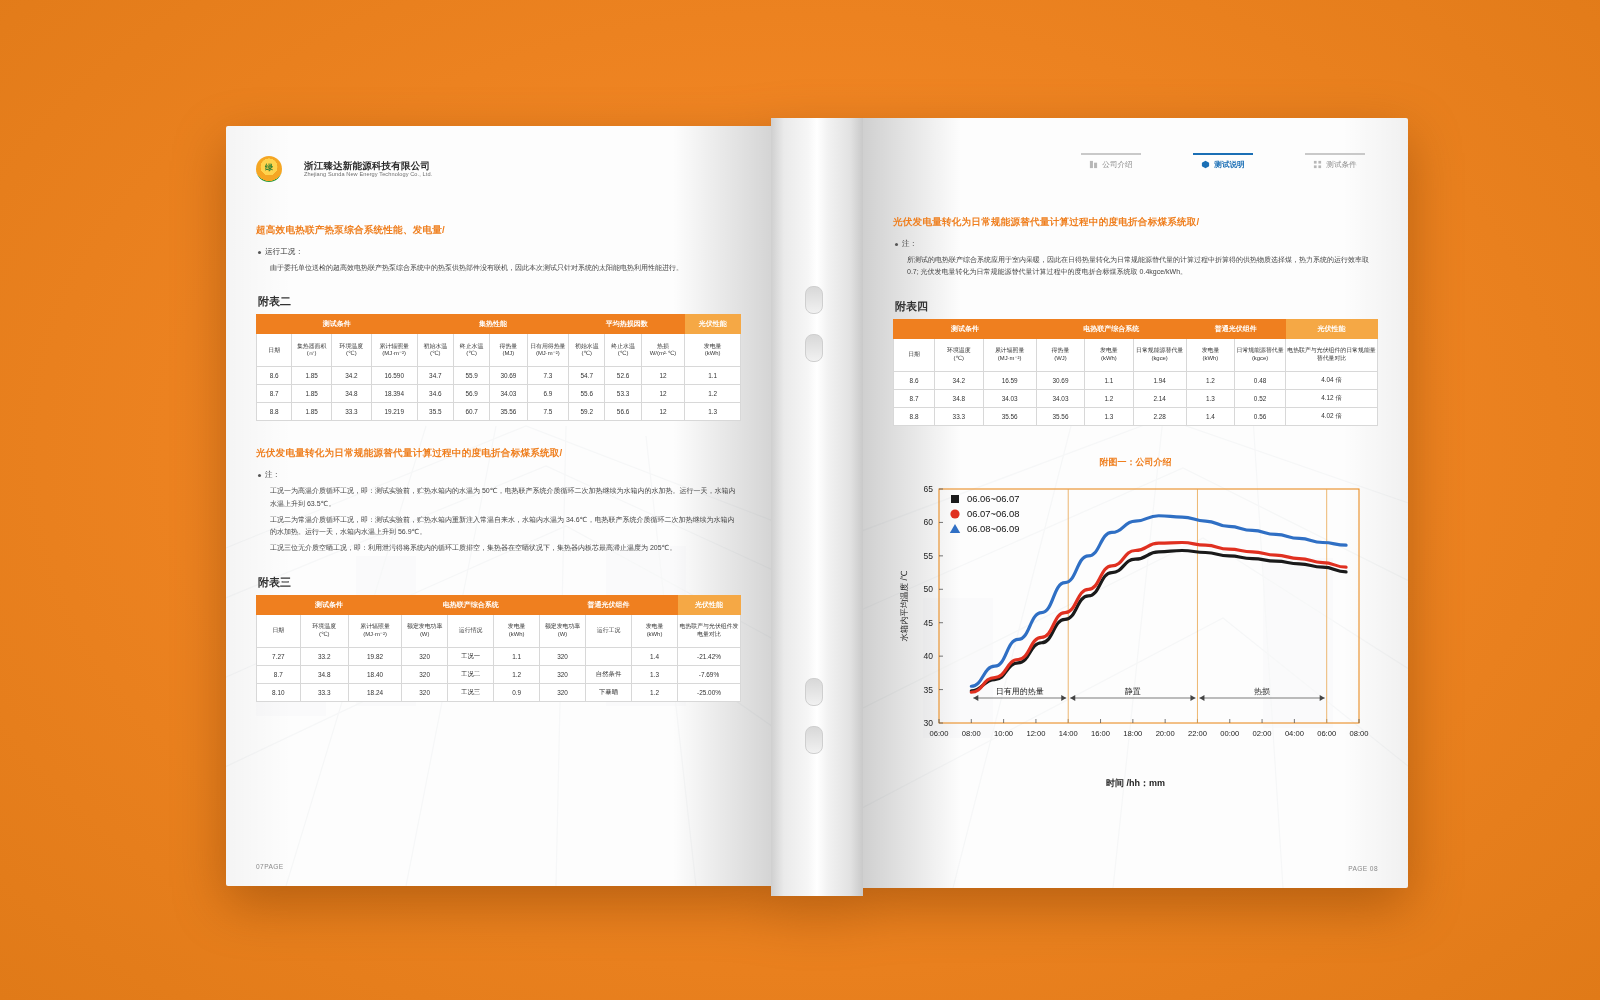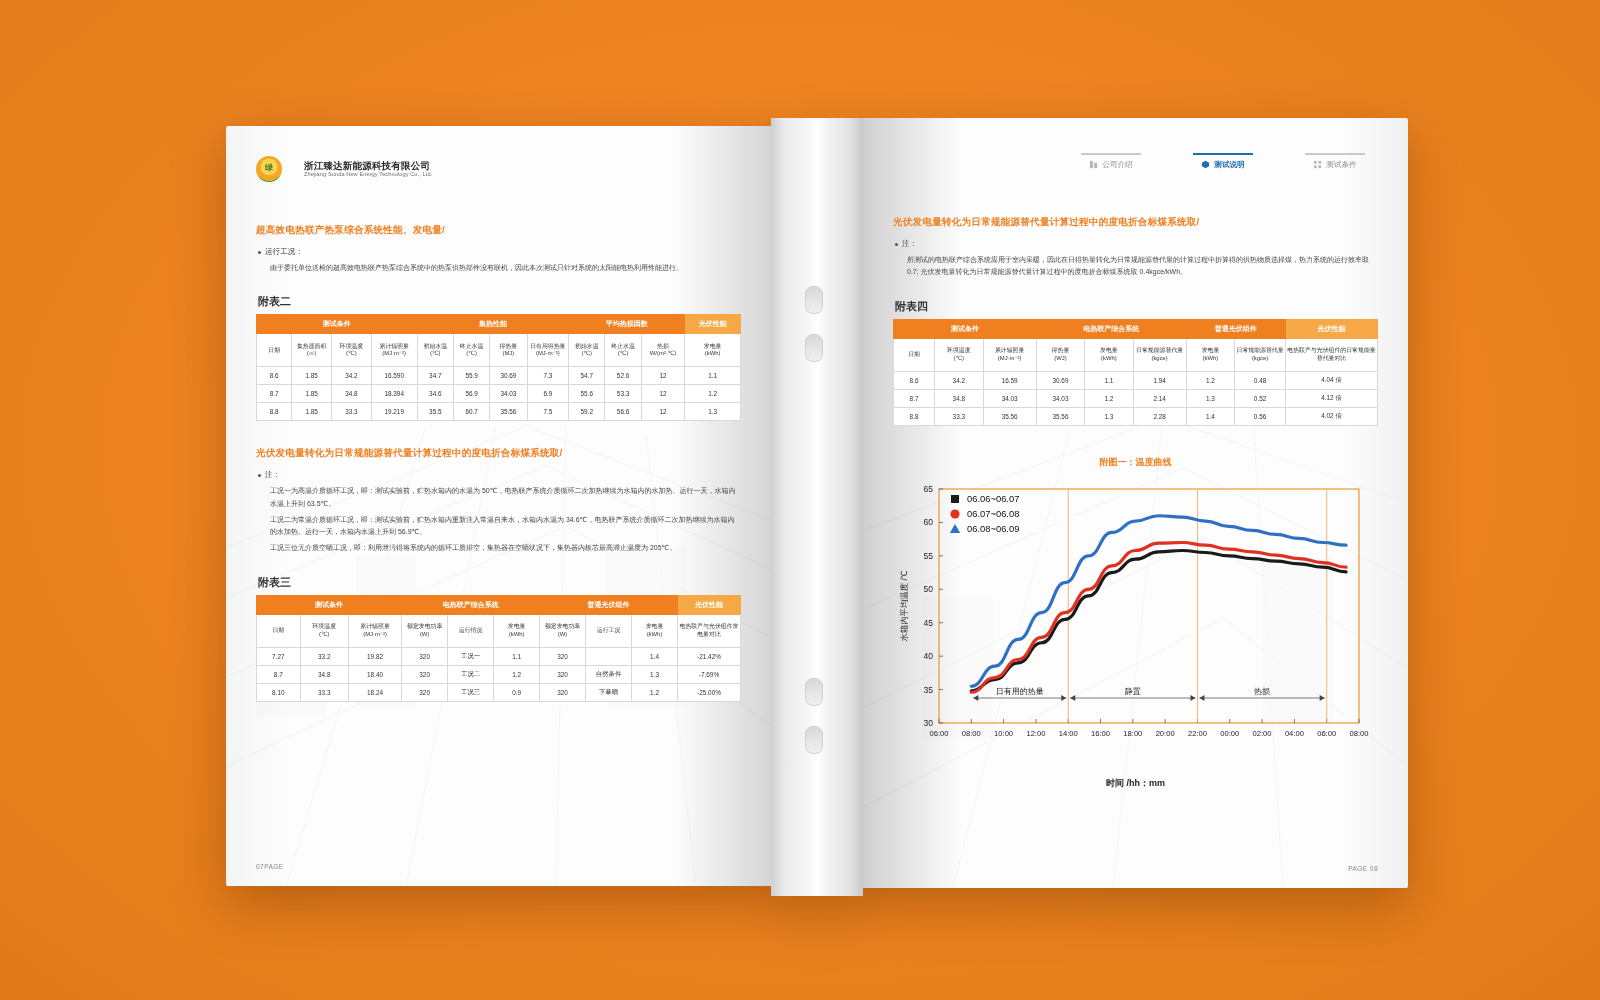--- a/index.html
+++ b/index.html
@@ -452,21 +452,21 @@
                 <td>35.56</td>
                 <td>1.3</td>
                 <td>2.28</td>
                 <td>1.4</td>
                 <td>0.56</td>
                 <td>4.02 倍</td>
               </tr>
             </tbody>
         </table>
 
-        <div class="chart-title">附图一：温度曲线</div>
+        <div class="chart-title">附图一：公司介绍</div>
 
         <div class="chart-box">
           <svg id="chart-svg" viewBox="0 0 485 300" width="485" height="300">
               <rect x="46" y="16" width="420" height="234" fill="none" stroke="#e8820f" stroke-width="1"></rect>
               <line x1="46" y1="250" x2="50" y2="250" stroke="#555" stroke-width="0.8"></line>
               <text x="40" y="253" text-anchor="end" font-size="8.5" fill="#222" font-family="&quot;Liberation Sans&quot;,sans-serif">30</text>
               <line x1="46" y1="216.57142857142856" x2="50" y2="216.57142857142856" stroke="#555" stroke-width="0.8"></line>
               <text x="40" y="219.57142857142856" text-anchor="end" font-size="8.5" fill="#222" font-family="&quot;Liberation Sans&quot;,sans-serif">35</text>
               <line x1="46" y1="183.14285714285714" x2="50" y2="183.14285714285714" stroke="#555" stroke-width="0.8"></line>
               <text x="40" y="186.14285714285714" text-anchor="end" font-size="8.5" fill="#222" font-family="&quot;Liberation Sans&quot;,sans-serif">40</text>

